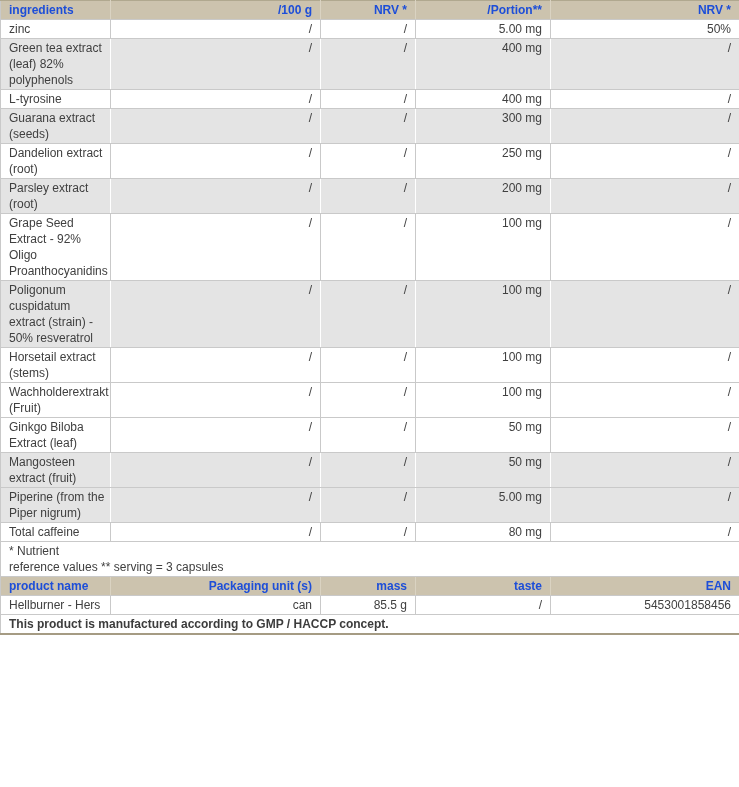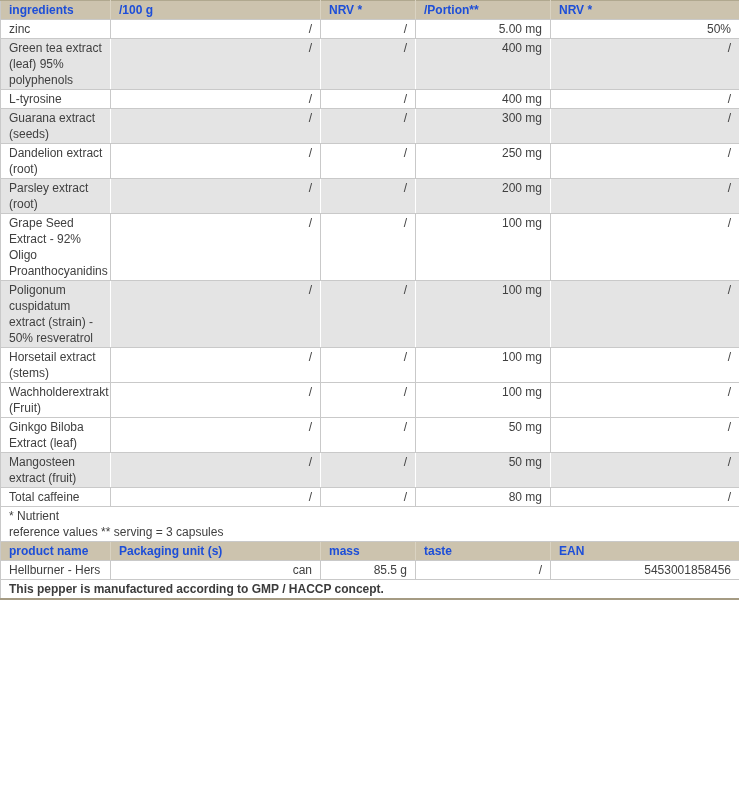--- a/index.html
+++ b/index.html
@@ -27,21 +27,21 @@
   }
   th {
     background: #ccc3ae;
     color: #1d4ed8;
     font-weight: bold;
     text-align: left;
     border-top-color: #b0a88f;
     border-right-color: #dad3c2;
   }
   th:last-child { border-right-color: #c3c3c3; }
-  th.num { text-align: left; }
+  th.num { text-align: right; }
   td.num { text-align: right; }
   tr.gray td {
     background: #e4e4e4;
     border-right-color: #ffffff;
   }
   tr.gray td:last-child { border-right-color: #c9c9c9; }
   tr.note-row td { background: #ffffff; }
   tr.gmp-row td { background: #ffffff; font-weight: bold; color: #3c3c3c; }
   .name-cell { padding-right: 4px; }
 </style>
@@ -67,21 +67,21 @@
   </tr>
 
   <tr>
     <td class="name-cell">zinc</td>
     <td class="num">/</td>
     <td class="num">/</td>
     <td class="num">5.00 mg</td>
     <td class="num">50%</td>
   </tr>
   <tr class="gray">
-    <td class="name-cell">Green tea extract (leaf) 95% polyphenols</td>
+    <td class="name-cell">Green tea extract (leaf) 82% polyphenols</td>
     <td class="num">/</td>
     <td class="num">/</td>
     <td class="num">400 mg</td>
     <td class="num">/</td>
   </tr>
   <tr>
     <td class="name-cell">L-tyrosine</td>
     <td class="num">/</td>
     <td class="num">/</td>
     <td class="num">400 mg</td>
@@ -143,20 +143,27 @@
     <td class="num">50 mg</td>
     <td class="num">/</td>
   </tr>
   <tr class="gray">
     <td class="name-cell">Mangosteen extract (fruit)</td>
     <td class="num">/</td>
     <td class="num">/</td>
     <td class="num">50 mg</td>
     <td class="num">/</td>
   </tr>
+  <tr class="gray">
+    <td class="name-cell">Piperine (from the Piper nigrum)</td>
+    <td class="num">/</td>
+    <td class="num">/</td>
+    <td class="num">5.00 mg</td>
+    <td class="num">/</td>
+  </tr>
   <tr>
     <td class="name-cell">Total caffeine</td>
     <td class="num">/</td>
     <td class="num">/</td>
     <td class="num">80 mg</td>
     <td class="num">/</td>
   </tr>
 
   <tr class="note-row">
     <td colspan="5">
@@ -174,16 +181,16 @@
   </tr>
   <tr>
     <td class="name-cell">Hellburner - Hers</td>
     <td class="num">can</td>
     <td class="num">85.5 g</td>
     <td class="num">/</td>
     <td class="num">5453001858456</td>
   </tr>
 
   <tr class="gmp-row">
-    <td colspan="5">This pepper is manufactured according to GMP / HACCP concept.</td>
+    <td colspan="5">This product is manufactured according to GMP / HACCP concept.</td>
   </tr>
 </tbody>
   </table>
 
 </body></html>

